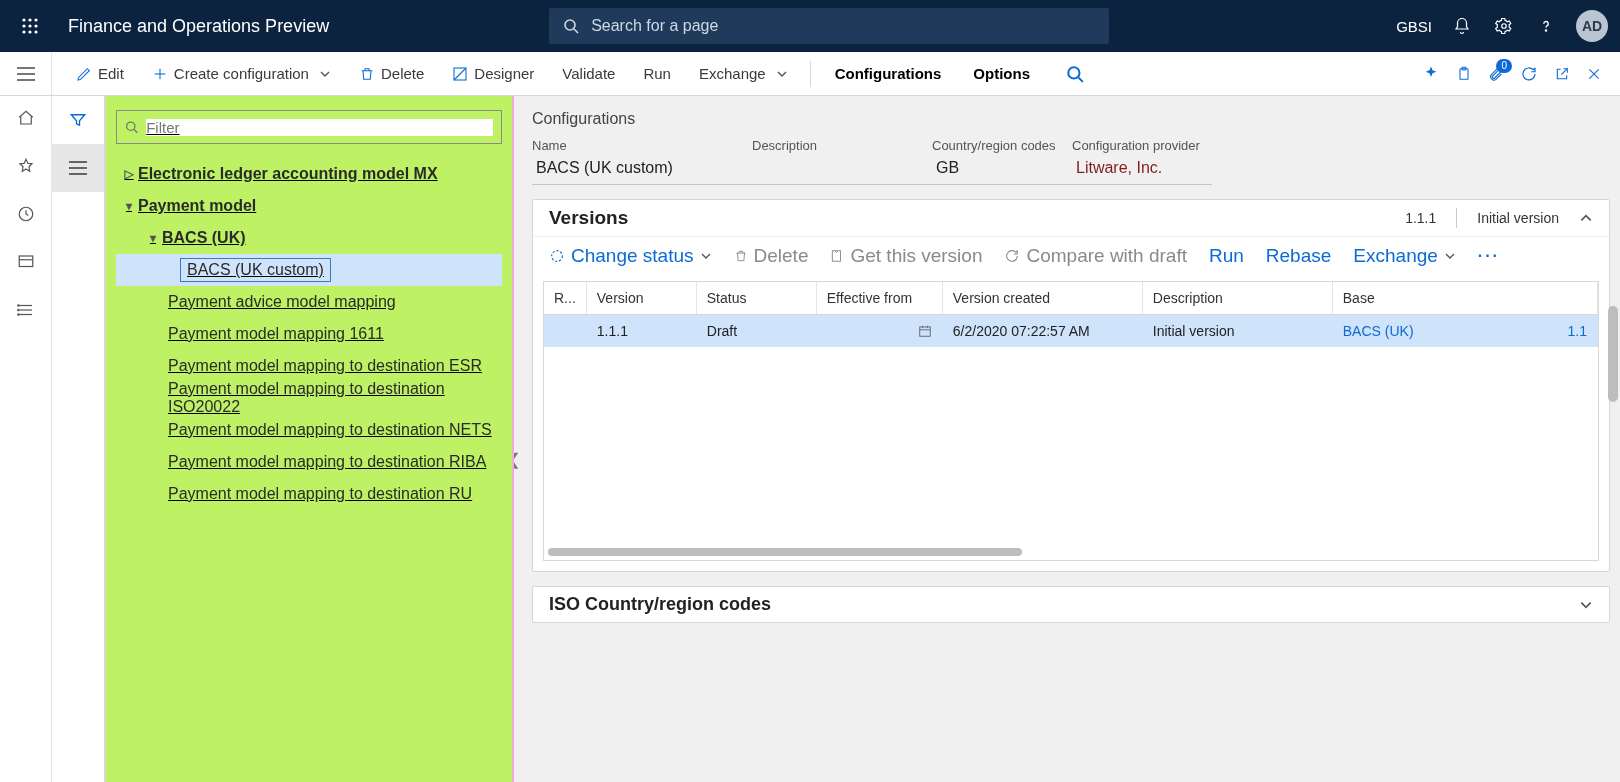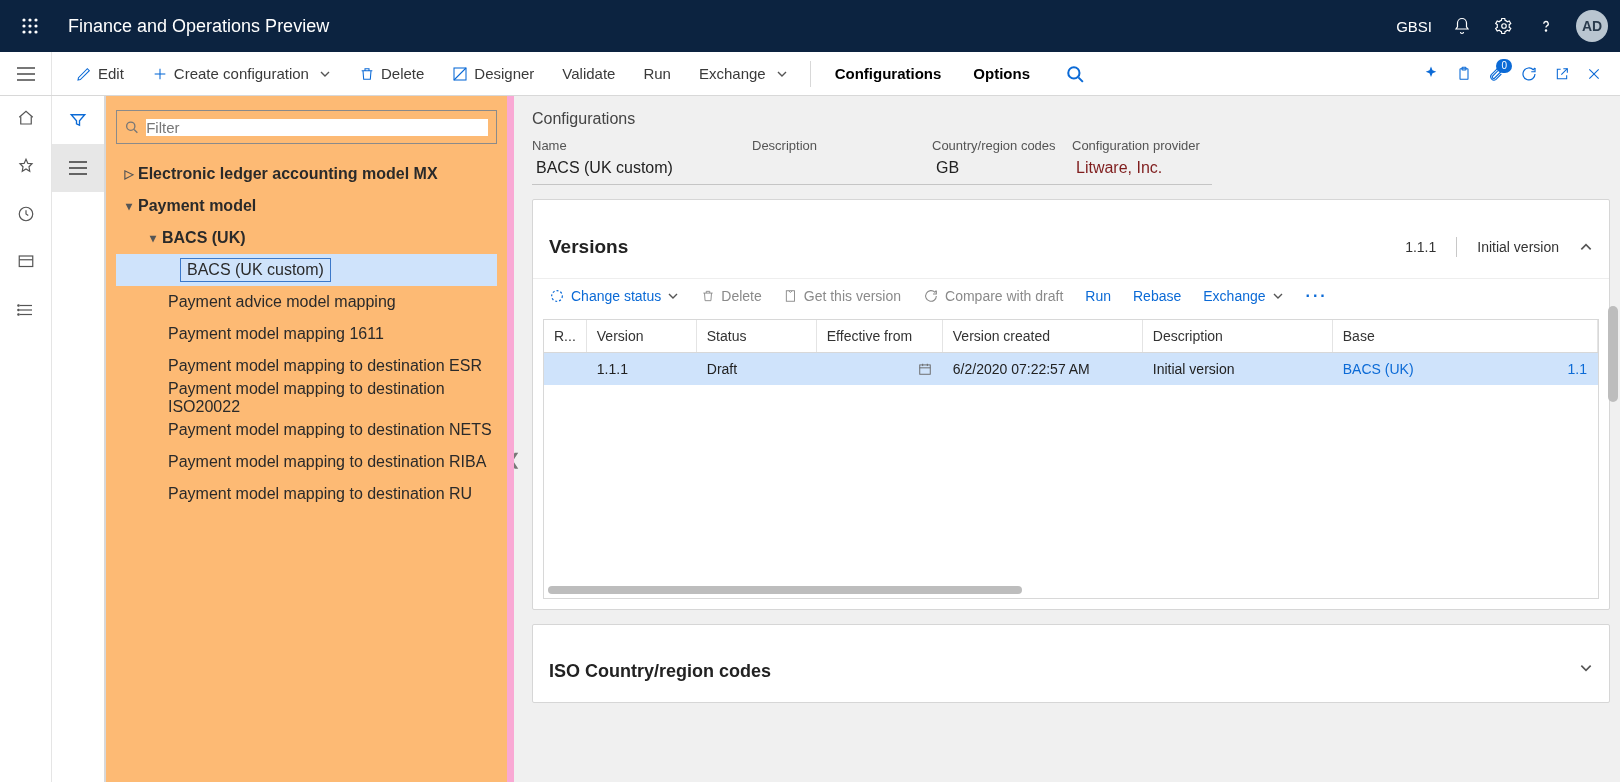--- a/index.html
+++ b/index.html
@@ -76,21 +76,21 @@
     display:flex; flex-direction:column; align-items:center;
   }
   .rail2 .slot {
     width:100%; height:48px; display:flex; align-items:center; justify-content:center;
     color:#0b6ad6; cursor:pointer;
   }
   .rail2 .slot.active { background:#e7e7e7; color:#444; }
 
   
   .tree-panel {
-    width: 408px; border-right:7px solid #f9a8d4; background:#fdba74; padding:14px 10px 0 10px;
+    width: 408px; border-right:2px solid #f9a8d4; background:#bef264; padding:14px 10px 0 10px;text-decoration:underline;
   }
   .tree-panel .filter-box {
     height:34px; border:1px solid #8a8a8a; display:flex; align-items:center; padding:0 8px; gap:8px;
     color:#767676;
   }
   .tree-panel .filter-box input {
     border:none; outline:none; font-size:15px; width:100%; color:#333;
   }
   .tree-panel .filter-box input::placeholder { color:#777; }
   .tree {
@@ -125,33 +125,33 @@
     font-size:16px; color:#222; padding:2px 4px; background:transparent;
   }
   .field .val.link { color:#7f1d1d; }
   .field.sm .val { min-width:140px; }
 
   .card {
     background:#fff; border:1px solid #d6d6d6; border-radius:2px;
     margin-bottom:14px;
   }
   .card .card-head {
-    display:flex; justify-content:space-between;
-    padding:20px 16px; cursor:pointer;margin-top:16px;
+    display:flex; align-items:center; justify-content:space-between;
+    padding:7px 16px; cursor:pointer;
   }
   .card .card-head h3 { font-size:19px; font-weight:600; color:#222;}
   .card .card-head .meta { display:flex; align-items:center; gap:20px; color:#333; font-size:14px;}
   .card .card-head .meta .divider { width:1px; height:20px; background:#c8c8c8;}
   .card .card-head .chev { color:#555; }
 
   .versions-toolbar {
     display:flex; align-items:center; gap:22px; padding:8px 16px; border-top:1px solid #eee;
   }
   .versions-toolbar .vbtn {
-    display:flex; align-items:center; gap:6px; font-size:14px; cursor:pointer;
+    display:flex; align-items:center; gap:6px; font-size:19px; cursor:pointer;
   }
   .versions-toolbar .vbtn.blue { color:#0b6ad6; }
   .versions-toolbar .vbtn.link { color:#0b6ad6; }
   .versions-toolbar .vbtn.grey { color:#8a8a8a; }
   .versions-toolbar .more { color:#0b6ad6; letter-spacing:2px; font-weight:700;}
 
   .grid {
     margin:6px 10px 10px 10px; border:1px solid #d8d8d8; height:280px; overflow:hidden; position:relative;
   }
   .grid table { width:100%; border-collapse:collapse; font-size:14px; }
@@ -191,20 +191,27 @@
         <circle cx="15" cy="3" r="1.6"></circle>
         <circle cx="3" cy="9" r="1.6"></circle>
         <circle cx="9" cy="9" r="1.6"></circle>
         <circle cx="15" cy="9" r="1.6"></circle>
         <circle cx="3" cy="15" r="1.6"></circle>
         <circle cx="9" cy="15" r="1.6"></circle>
         <circle cx="15" cy="15" r="1.6"></circle>
       </svg>
   </div>
   <div class="app-title">Finance and Operations Preview</div>
+  <div class="search-wrap">
+    <svg width="16" height="16" viewBox="0 0 16 16" fill="none" stroke="currentColor" stroke-width="1.6">
+        <circle cx="7" cy="7" r="5"></circle>
+        <line x1="11" y1="11" x2="15" y2="15"></line>
+      </svg>
+    <input type="text" placeholder="Search for a page" style="">
+  </div>
   <div class="spacer"></div>
   <div class="right-icons">
     <span class="gbsi">GBSI</span>
     <span class="hicon">
       <svg width="18" height="18" viewBox="0 0 24 24" fill="none" stroke="currentColor" stroke-width="1.6">
           <path d="M6 8a6 6 0 1 1 12 0v5l2 3H4l2-3V8z"></path>
           <path d="M10 20a2 2 0 0 0 4 0"></path>
         </svg>
     </span>
     <span class="hicon">

